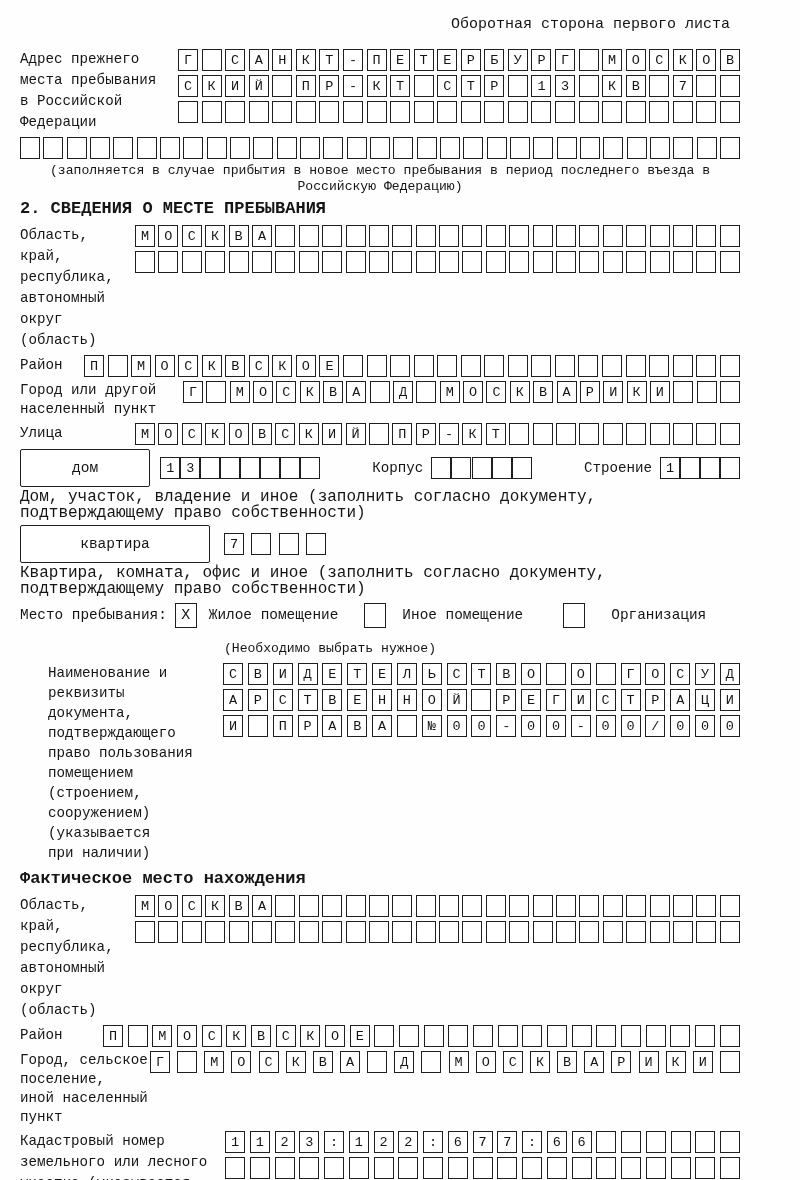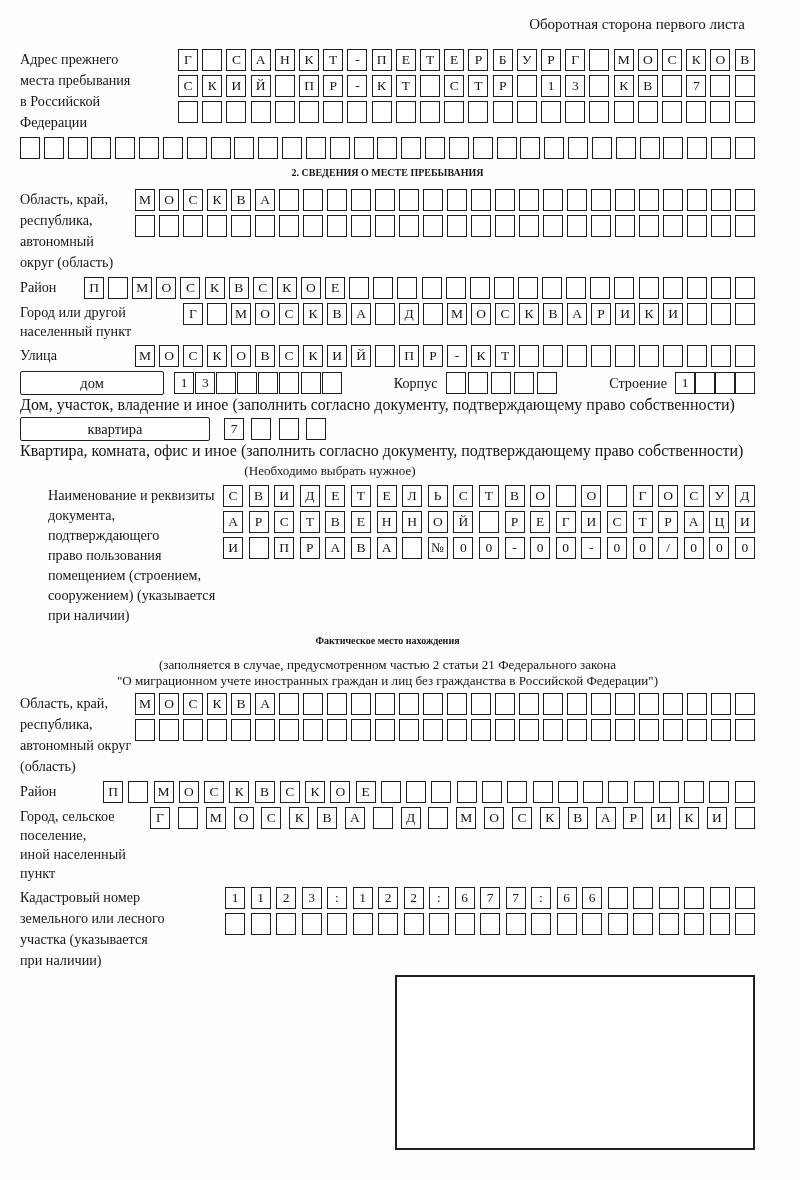--- a/index.html
+++ b/index.html
@@ -1,48 +1,48 @@
 <!DOCTYPE html>
 <html><head>
 <meta charset="utf-8">
 <style>
   html,body{margin:0;padding:0;background:#fff;}
   .page{width:800px;height:1180px;background:#fefefe;color:#151515;
-        font-family:Liberation Serif, serif;
-        box-sizing:border-box;padding:16px 45px 0 20px;overflow:hidden;position:relative;}
+        font-family:Liberation Mono, monospace;
+        box-sizing:border-box;padding:16px 60px 0 20px;overflow:hidden;position:relative;}
   .header-note{text-align:right;font-size:15px;line-height:17px;margin-bottom:16px;padding-right:10px;}
   .fieldline{display:flex;align-items:flex-start;margin-bottom:4px;}
   .flabel{font-size:14.2px;line-height:21px;white-space:pre-line;flex-shrink:0;}
   .cellrows{flex:1;min-width:0;}
   .cellrow{display:flex;justify-content:space-between;margin-bottom:4px;}
   .cellrow:last-child{margin-bottom:0;}
   .cellrow.grow{flex:1;}
   .cell{width:20px;height:22px;border:1.6px solid #1f1f1f;box-sizing:border-box;
         display:flex;align-items:center;justify-content:center;
         font-size:13.5px;font-weight:500;background:#fff;}
   .fullrow{margin-bottom:4px;}
   .note{font-size:13.1px;line-height:16px;text-align:center;margin:0 0 4px 0;white-space:pre-line;}
   .note-left{text-align:left;font-size:16px;line-height:16px;margin:0 0 4px 0;}
-  .sect-title{font-size:10px;font-weight:bold;text-align:center;line-height:20px;margin:0 0 6px 0;}
+  .sect-title{font-size:17px;font-weight:bold;line-height:20px;margin:0 0 6px 0;}
   .w-prev{width:158px;} .w-reg{width:115px;} .w-rai1{width:64px;} .w-city1{width:163px;line-height:19px;}
   .w-str{width:115px;} .w-doc{width:175px;line-height:20px;margin-left:28px;} .w-rai2{width:83px;}
   .w-city2{width:130px;line-height:19px;} .w-cad{width:205px;}
   .inline-row{display:flex;align-items:center;margin-bottom:2px;}
-  .typebox{border:1.6px solid #1f1f1f;border-radius:2px;height:24px;box-sizing:border-box;
+  .typebox{border:1.6px solid #1f1f1f;border-radius:2px;height:38px;box-sizing:border-box;
            display:flex;align-items:center;justify-content:center;font-size:14.5px;background:#fff;}
   .tb-house{width:160px;margin-right:10px;} .tb-apt{width:190px;margin-right:14px;}
   .cellgroup{display:flex;justify-content:space-between;}
   .g-housenum{width:186px;margin-right:8px;} .g-korpus{width:124px;margin:0 8px;}
   .g-stroenie{flex:1;margin-left:8px;} .g-aptnum{width:102px;}
   .inline-label{font-size:14.2px;white-space:nowrap;margin-left:44px;}
   .stay-row{display:flex;align-items:center;height:28px;font-size:14.4px;margin-bottom:1px;}
   .checkbox{width:22px;height:25px;border:1.6px solid #1f1f1f;box-sizing:border-box;flex-shrink:0;
             display:flex;align-items:center;justify-content:center;font-size:15px;background:#fff;}
   .cb1{margin:0 12px 0 8px;} .cb2{margin:0 16px 0 26px;} .cb3{margin:0 26px 0 40px;}
-  .stay-note{font-size:13.1px;line-height:16px;margin:4px 0 6px 170px;width:280px;text-align:center;}
+  .stay-note{font-size:13.1px;line-height:16px;margin:12px 0 6px 170px;width:280px;text-align:center;}
   .doc-block{margin-bottom:6px;}
   .actual-note{margin-bottom:4px;}
   .stamp-wrap{margin-left:375px;width:360px;margin-top:4px;}
   .stamp-box{height:175px;border:2px solid #1f1f1f;box-sizing:border-box;background:#fff;}
 </style>
 </head>
 <body>
 
 <div class="page">
 
@@ -160,20 +160,21 @@
       <div class="cell"></div>
       <div class="cell"></div>
       <div class="cell"></div>
       <div class="cell"></div>
       <div class="cell"></div>
       <div class="cell"></div>
       <div class="cell"></div>
       <div class="cell"></div>
       <div class="cell"></div>
     </div>
+  <div class="note">(заполняется в случае прибытия в новое место пребывания в период последнего въезда в Российскую Федерацию)</div>
 
   <div class="sect-title">2. СВЕДЕНИЯ О МЕСТЕ ПРЕБЫВАНИЯ</div>
 
   <div class="fieldline">
     <div class="flabel w-reg">Область, край,
 республика,
 автономный
 округ (область)</div>
     <div class="cellrows">
       <div class="cellrow">
@@ -366,20 +367,29 @@
     <div class="typebox tb-apt">квартира</div>
     <div class="cellgroup g-aptnum">
         <div class="cell">7</div>
         <div class="cell"></div>
         <div class="cell"></div>
         <div class="cell"></div>
       </div>
   </div>
   <div class="note-left">Квартира, комната, офис и иное (заполнить согласно документу, подтверждающему право собственности)</div>
 
+  <div class="stay-row">
+    <span>Место пребывания:</span>
+    <div class="checkbox cb1">X</div>
+    <span>Жилое помещение</span>
+    <div class="checkbox cb2"></div>
+    <span>Иное помещение</span>
+    <div class="checkbox cb3"></div>
+    <span>Организация</span>
+  </div>
   <div class="stay-note">(Необходимо выбрать нужное)</div>
 
   <div class="fieldline doc-block">
     <div class="flabel w-doc">Наименование и реквизиты
 документа, подтверждающего
 право пользования
 помещением (строением,
 сооружением) (указывается
 при наличии)</div>
     <div class="cellrows">
@@ -449,22 +459,20 @@
           <div class="cell">0</div>
           <div class="cell">/</div>
           <div class="cell">0</div>
           <div class="cell">0</div>
           <div class="cell">0</div>
         </div>
     </div>
   </div>
 
   <div class="sect-title">Фактическое место нахождения</div>
-  <div class="note actual-note">(заполняется в случае, предусмотренном частью 2 статьи 21 Федерального закона
-"О миграционном учете иностранных граждан и лиц без гражданства в Российской Федерации")</div>
 
   <div class="fieldline">
     <div class="flabel w-reg">Область, край,
 республика,
 автономный округ
 (область)</div>
     <div class="cellrows">
       <div class="cellrow">
           <div class="cell">М</div>
           <div class="cell">О</div>

